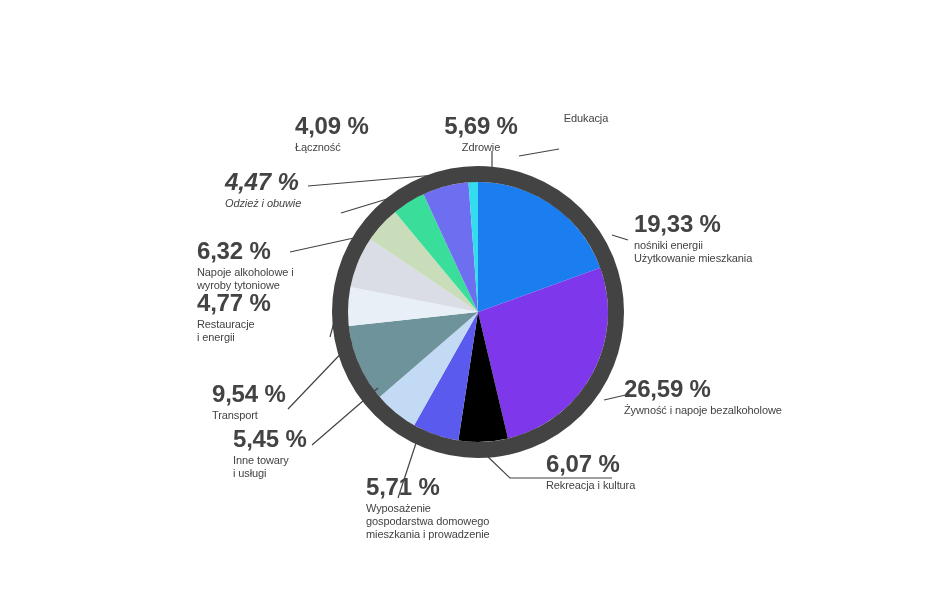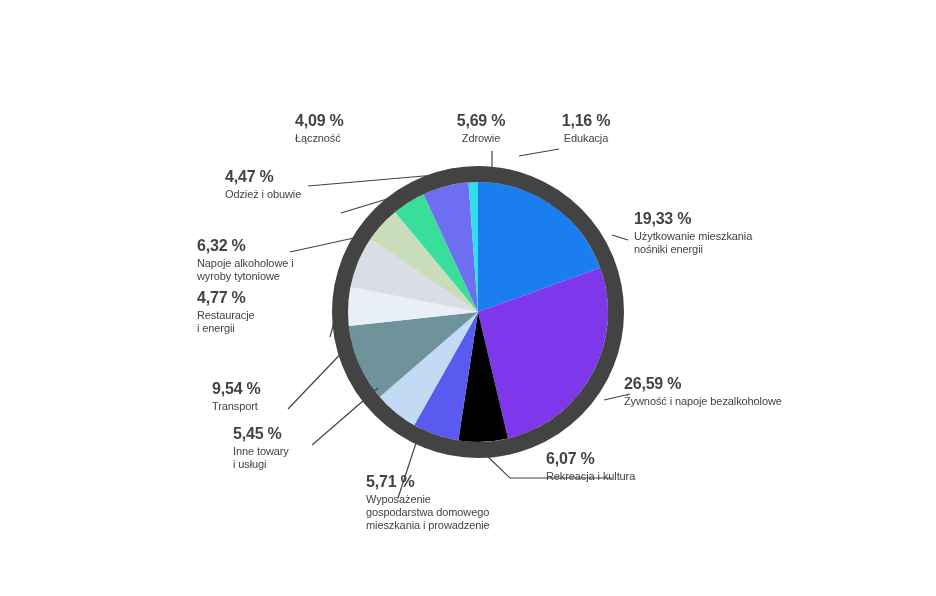--- a/index.html
+++ b/index.html
@@ -25,21 +25,21 @@
     width: 936px;
     height: 596px;
   }
   .label {
     position: absolute;
     color: #434343;
     line-height: 1.18;
     white-space: nowrap;
   }
   .label .pct {
-    font-size: 16px;
+    font-size: 24px;
     font-weight: bold;
     letter-spacing: -0.2px;
     display: block;
     margin-bottom: 1px;
   }
   .label .cat {
     font-size: 11px;
     font-weight: normal;
     display: block;
     letter-spacing: -0.1px;
@@ -83,35 +83,34 @@
       <path d="M 352 342 L 288 409"></path>
       <path d="M 378 388 L 312 445"></path>
       <path d="M 418 437 L 398 498"></path>
       <path d="M 486 455 L 510 478 L 612 478"></path>
       <path d="M 604 400 L 630 394"></path>
       <path d="M 612 235 L 628 240"></path>
     </g>
   </svg>
 
   <div class="label center" style="left:521px; top:112px; width:130px;">
-    <span class="pct">1,16 %</span>
     <span class="cat">Edukacja</span>
   </div>
 
   <div class="label center" style="left:416px; top:112px; width:130px;">
     <span class="pct">5,69 %</span>
     <span class="cat">Zdrowie</span>
   </div>
 
   <div class="label left" style="left:295px; top:112px;">
     <span class="pct">4,09 %</span>
     <span class="cat">Łączność</span>
   </div>
 
-  <div class="label left" style="left:225px; top:168px;">
+  <div class="label left" style="left:225px; top:168px;font-style:italic;">
     <span class="pct">4,47 %</span>
     <span class="cat">Odzież i obuwie</span>
   </div>
 
   <div class="label left" style="left:197px; top:237px;">
     <span class="pct">6,32 %</span>
     <span class="cat cat-line">Napoje alkoholowe i</span>
     <span class="cat cat-line">wyroby tytoniowe</span>
   </div>
 
@@ -144,17 +143,17 @@
     <span class="cat">Rekreacja i kultura</span>
   </div>
 
   <div class="label left" style="left:624px; top:375px;">
     <span class="pct">26,59 %</span>
     <span class="cat">Żywność i napoje bezalkoholowe</span>
   </div>
 
   <div class="label left" style="left:634px; top:210px;">
     <span class="pct">19,33 %</span>
+    <span class="cat cat-line">nośniki energii</span>
     <span class="cat cat-line">Użytkowanie mieszkania</span>
-    <span class="cat cat-line">nośniki energii</span>
   </div>
 
 </div>
 
 </body></html>

